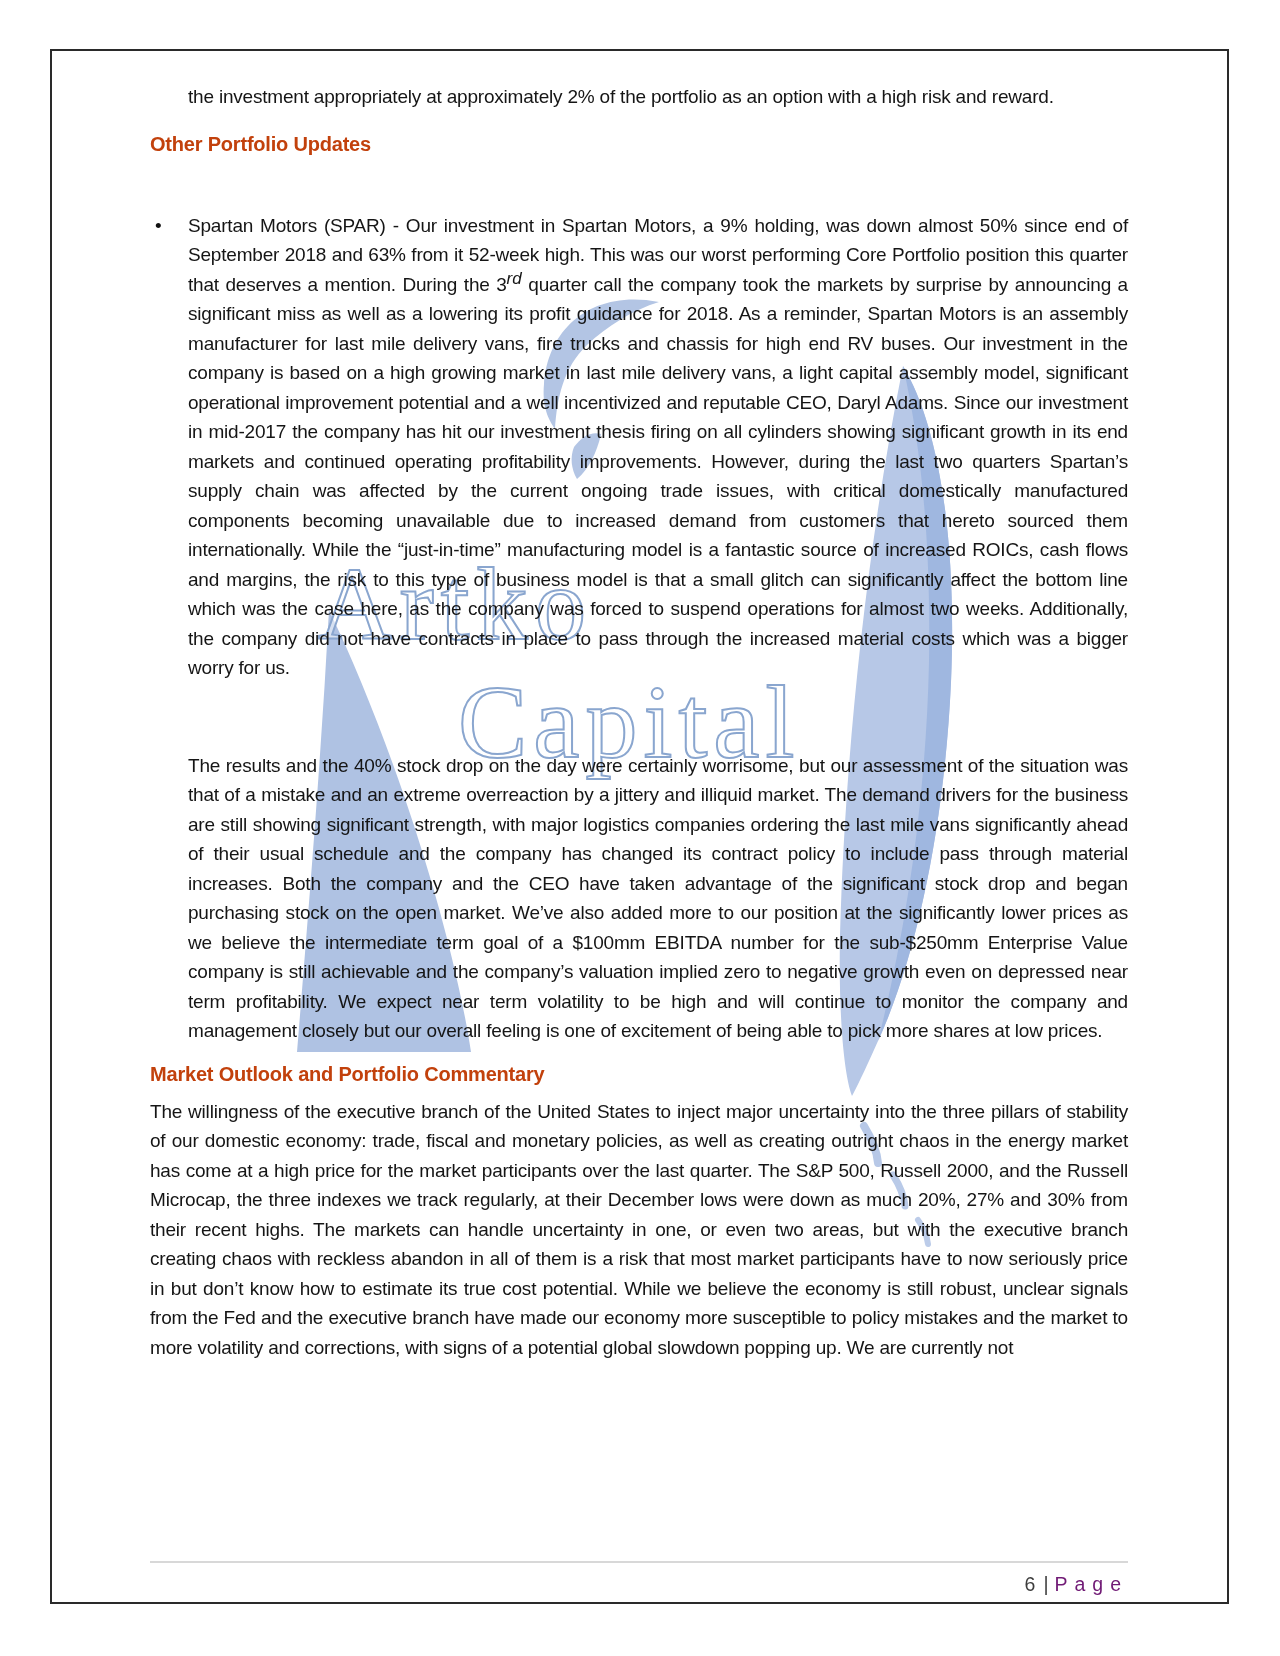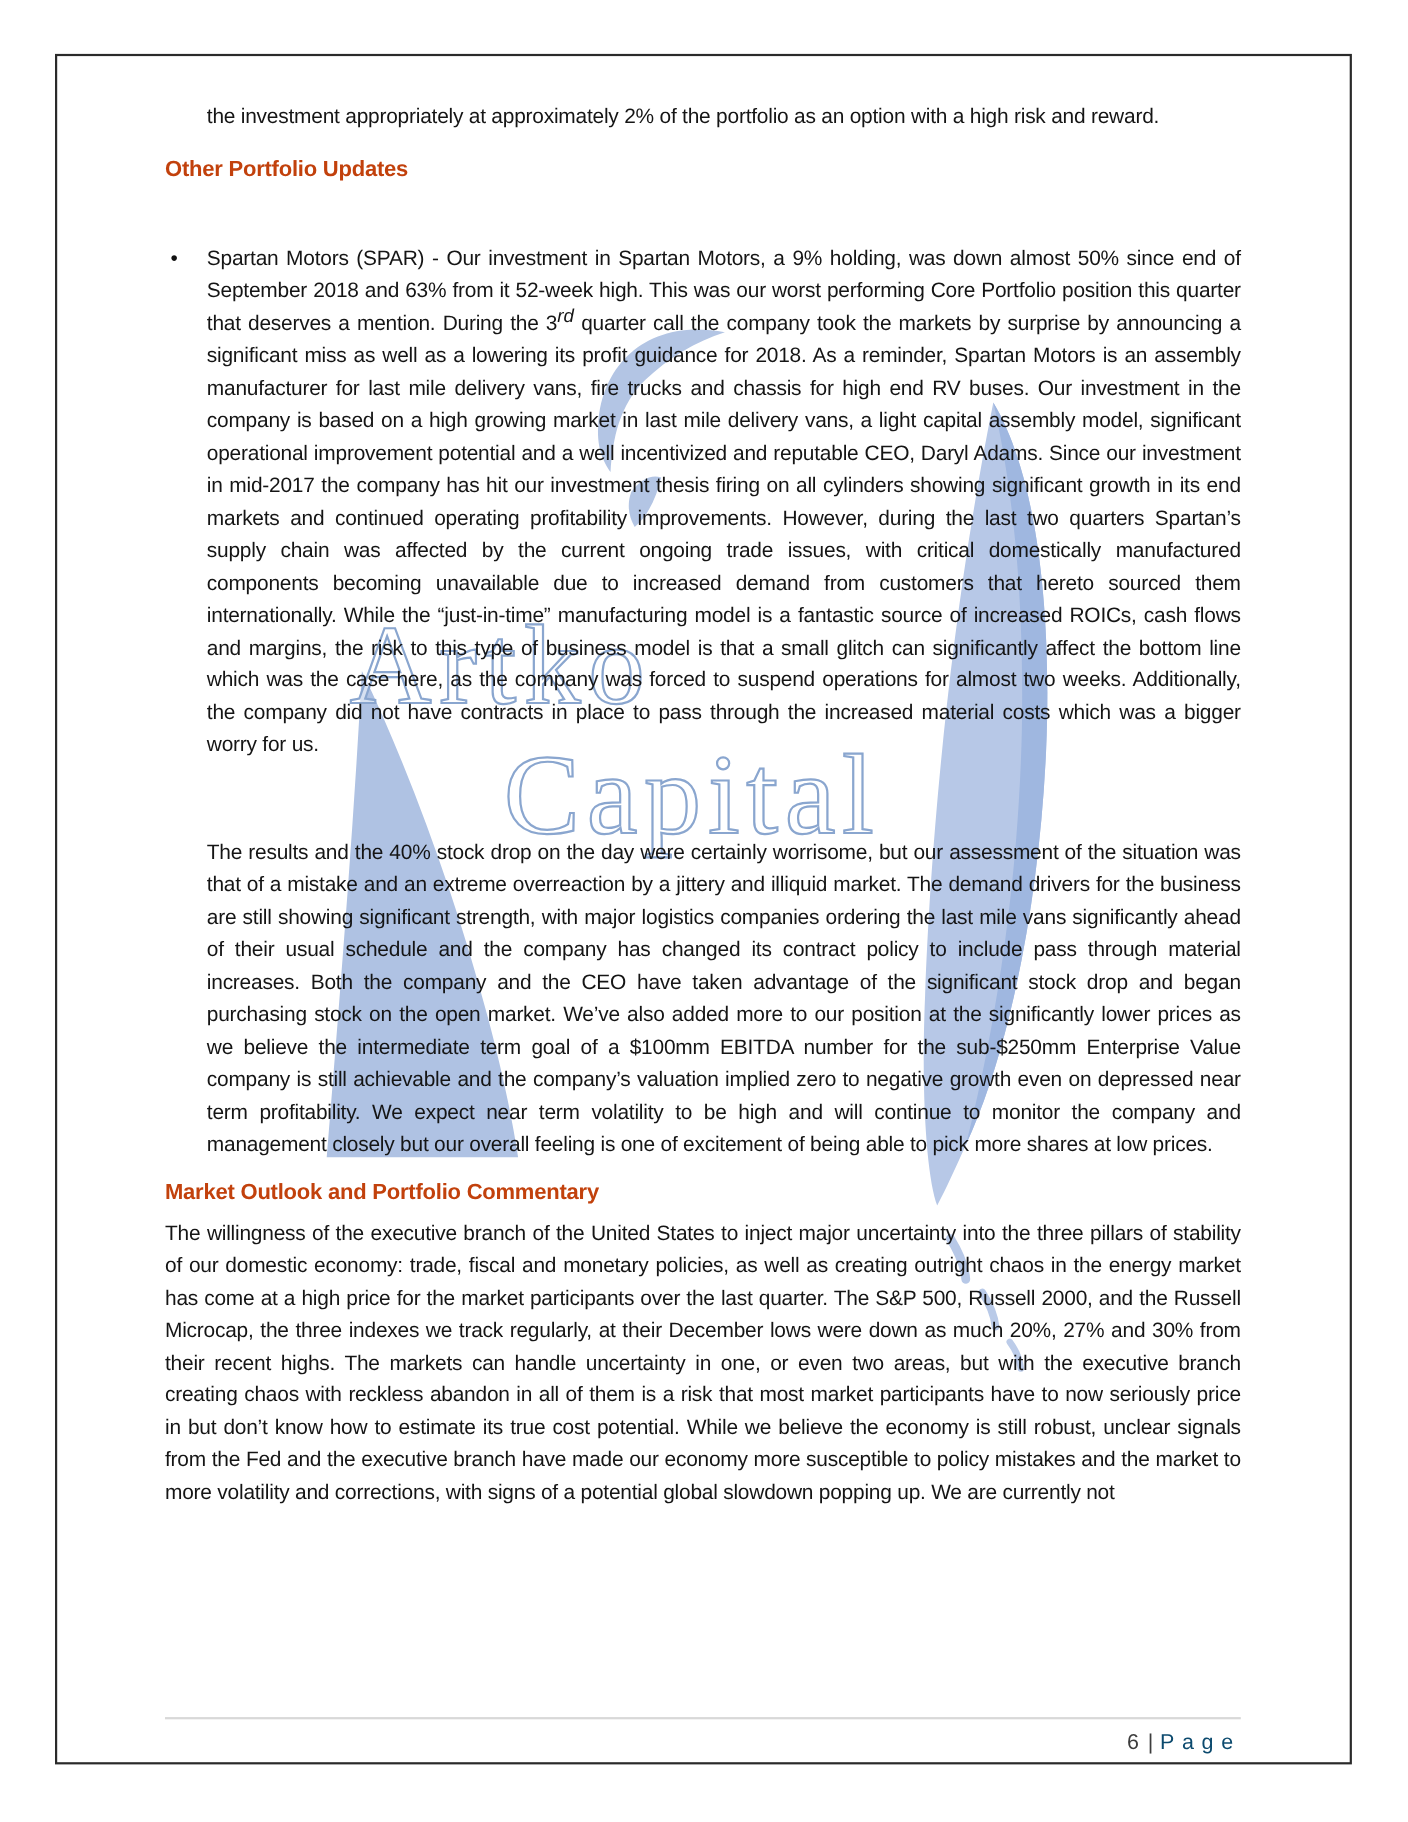--- a/index.html
+++ b/index.html
@@ -9,21 +9,21 @@
     -webkit-font-smoothing:antialiased;
   }
   .page-frame{
     position:absolute;left:50px;top:49px;width:1175px;height:1551px;
     border:2px solid #2a2a2a;background:#ffffff;
   }
   .watermark-svg{
     position:absolute;left:0;top:0;width:1280px;height:1656px;z-index:0;pointer-events:none;
   }
   .content{
-    position:absolute;left:150px;top:92px;width:978px;z-index:1;
+    position:absolute;left:150px;top:82px;width:978px;z-index:1;
   }
   .para{
     margin:0;font-size:19px;line-height:29.5px;letter-spacing:-0.2px;
     text-align:justify;
   }
   .indent{margin-left:38px;width:940px;}
   .section-heading{
     margin:0;font-size:20px;line-height:26px;font-weight:bold;color:#c2410c;
     letter-spacing:-0.2px;
   }
@@ -40,21 +40,21 @@
   sup.sp{font-size:17px;line-height:0;vertical-align:7px;letter-spacing:0;font-style:italic;}
   .footer-rule{
     position:absolute;left:150px;top:1561px;width:978px;height:2px;background:#d8d8d8;z-index:1;
   }
   .footer{
     position:absolute;top:1571px;left:150px;width:978px;text-align:right;z-index:1;
     font-size:19.5px;line-height:26px;
   }
   .footer .num{color:#3d3d3d;}
   .footer .sep{color:#3d3d3d;margin:0 6px 0 8px;}
-  .footer .pageword{color:#0c4a6e;letter-spacing:7px;}
+  .footer .pageword{color:#701a75;letter-spacing:7px;}
 </style>
 </head>
 <body>
 
 <div class="page-frame"></div>
 
 <svg class="watermark-svg" viewBox="0 0 1280 1656" aria-hidden="true">
   <g>
 
     <path d="M659,302 C592,289 548,328 544,384 C542,406 548,419 555,429 C557,399 563,368 587,345 C607,326 633,310 659,302 Z" fill="#b3c5e4"></path>

